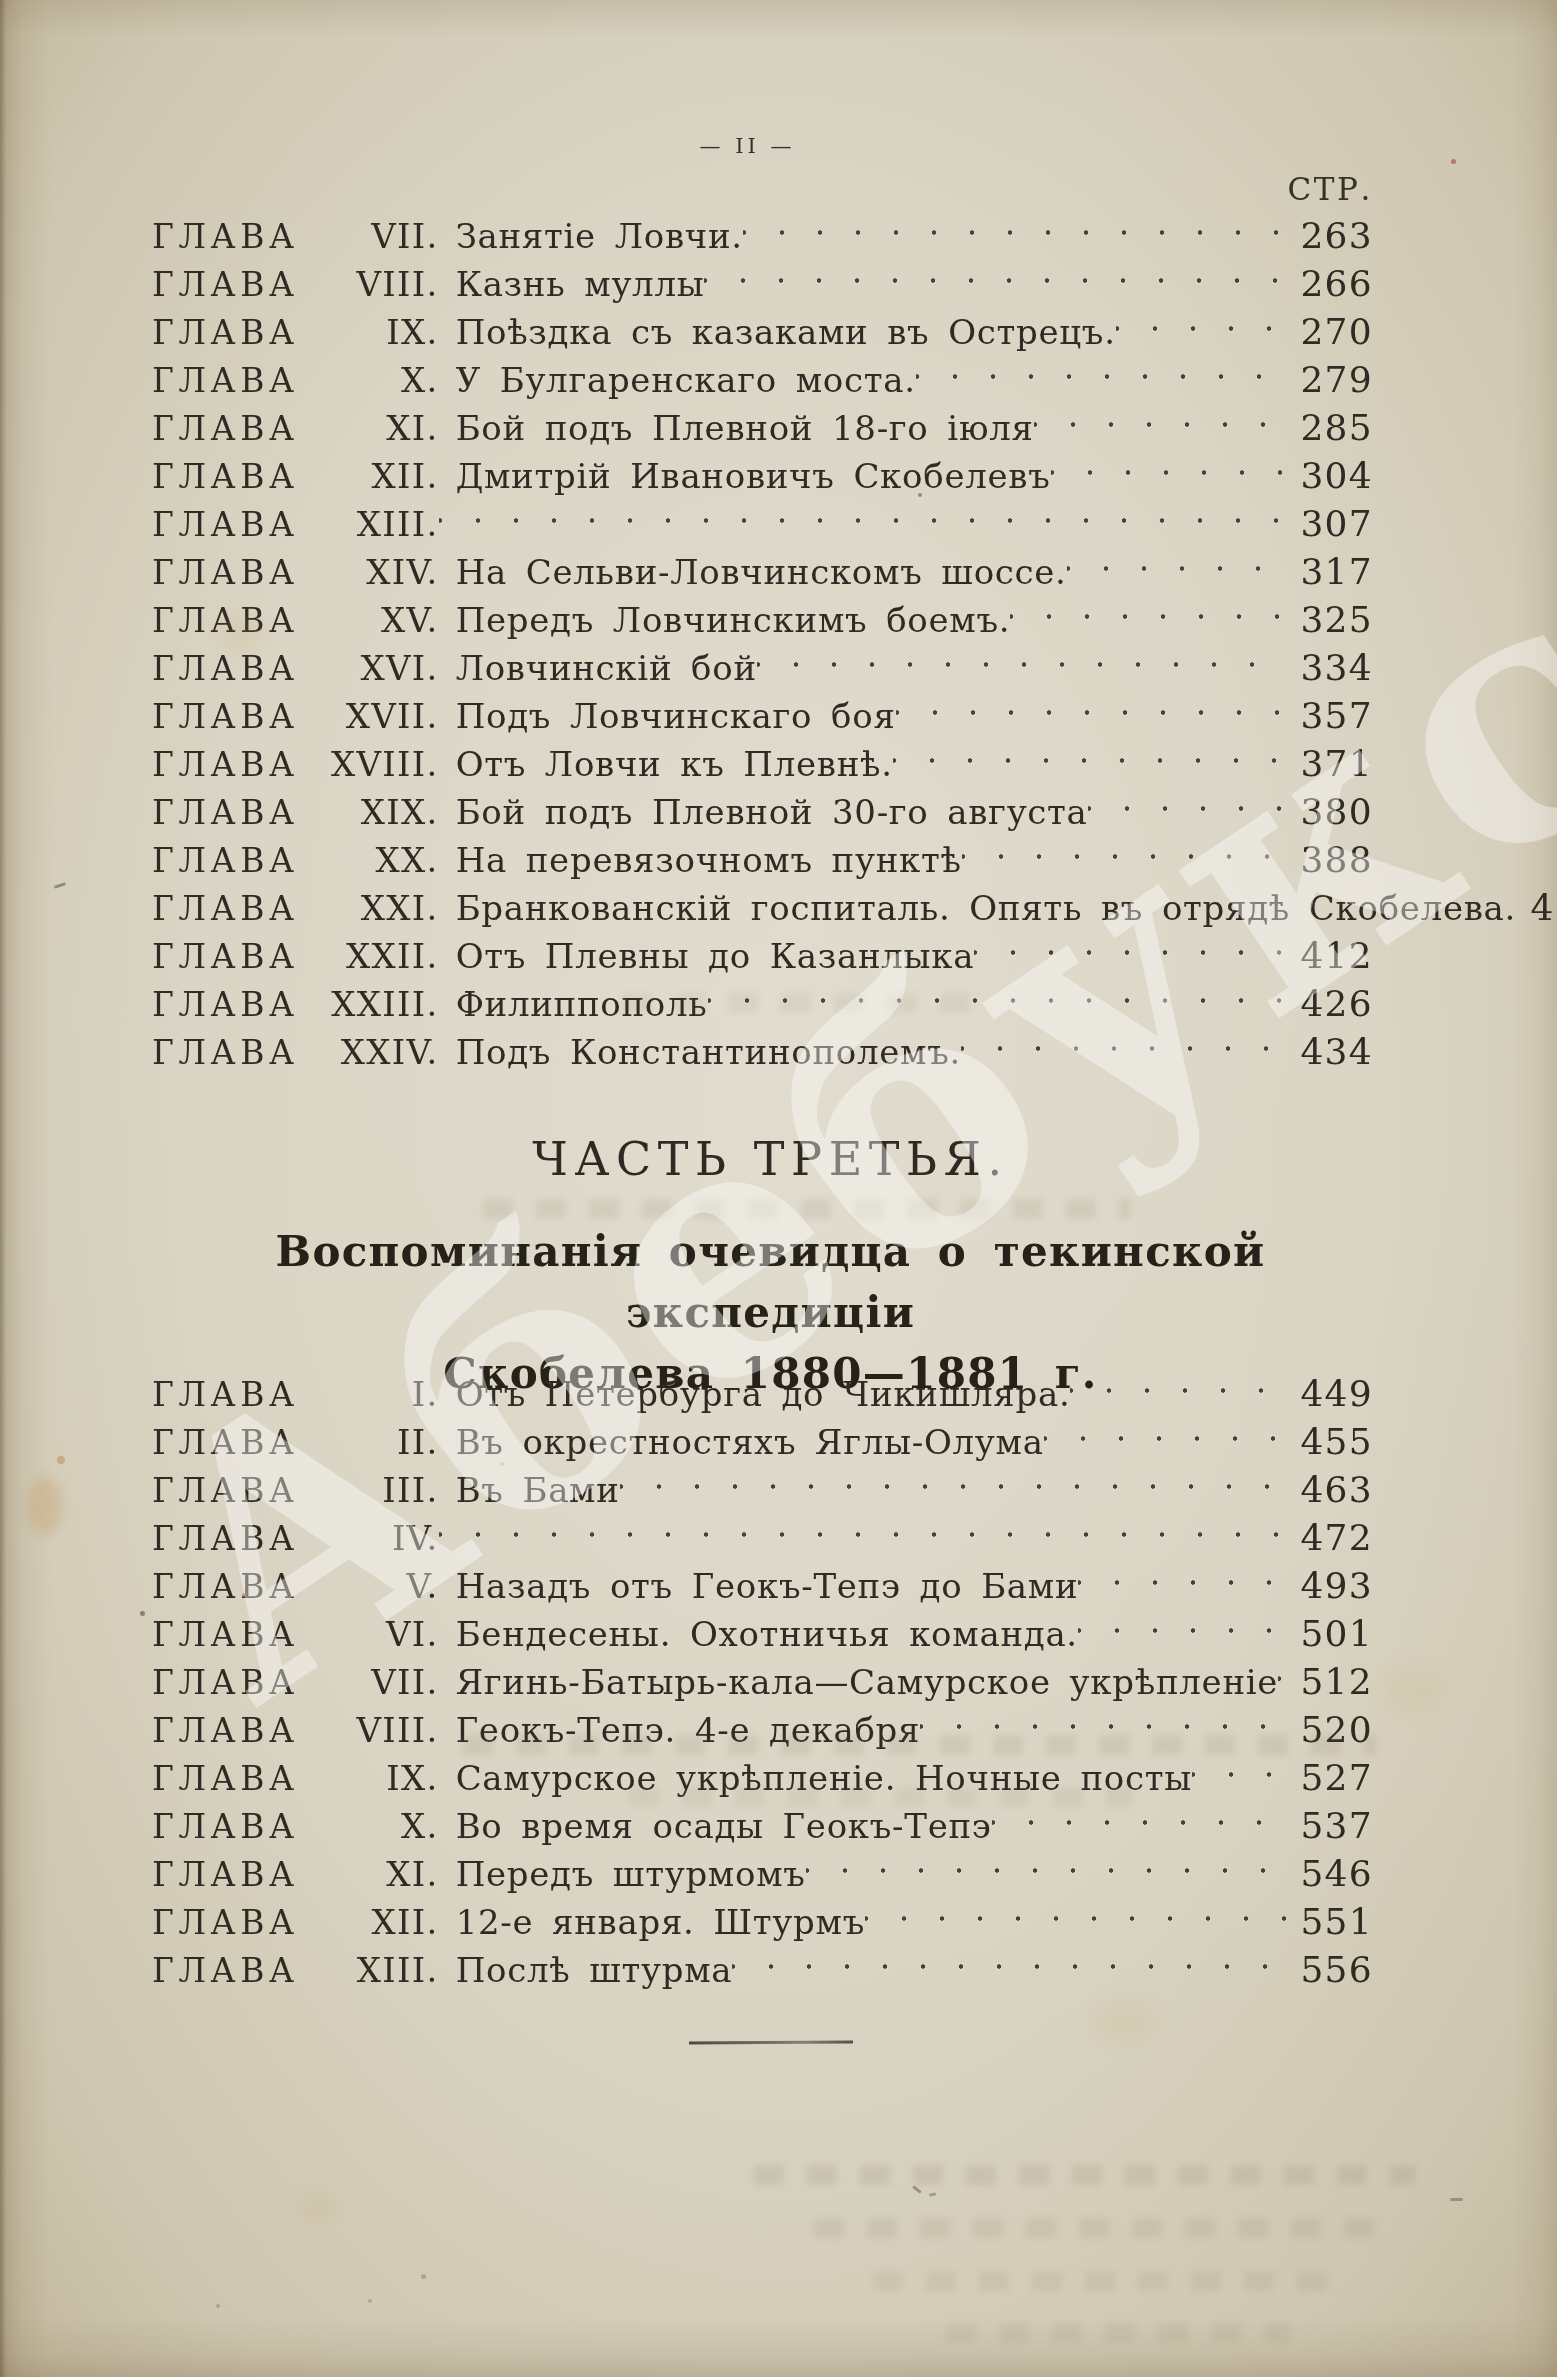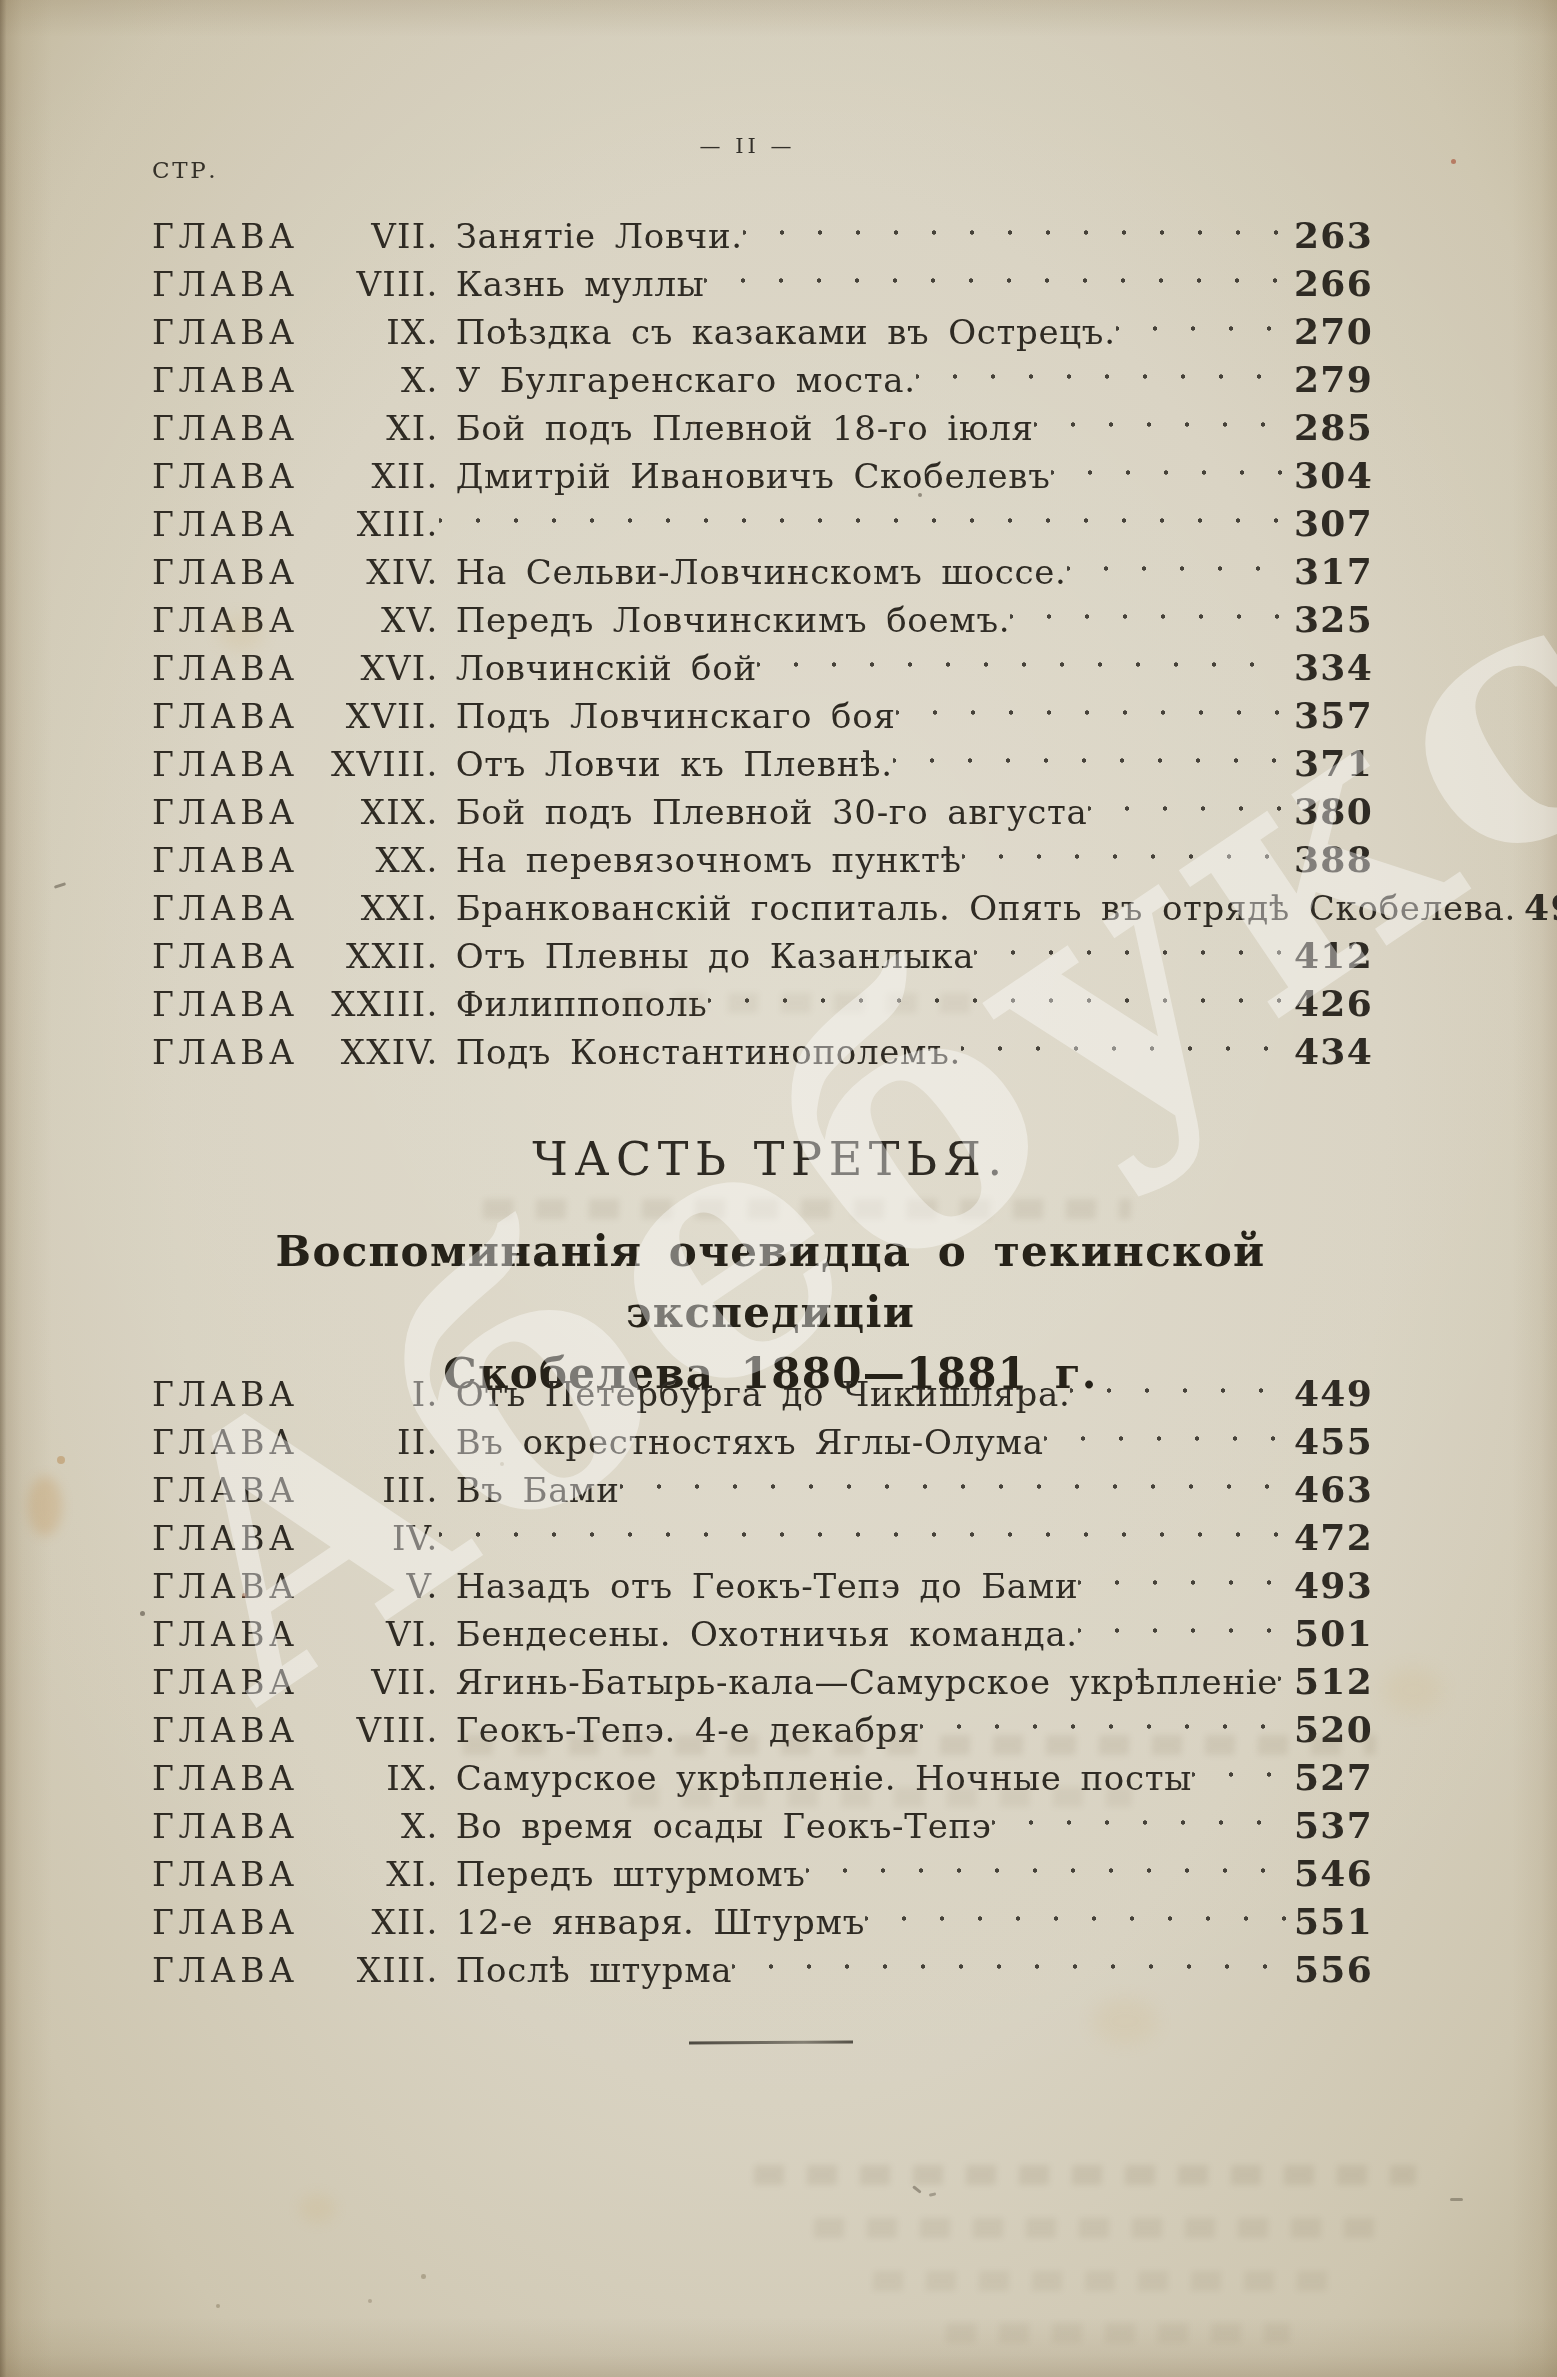--- a/index.html
+++ b/index.html
@@ -16,39 +16,39 @@
       linear-gradient(180deg, rgba(128,106,70,.18) 0px, rgba(0,0,0,0) 37px),
       linear-gradient(0deg, rgba(118,96,60,.26) 0px, rgba(130,108,72,.12) 22.5px, rgba(0,0,0,0) 60px),
       radial-gradient(ellipse at 50% 48%, #ded9ca 0%, #d8d2c1 55%, #cec6b0 84%, #c1b79c 100%);
   }
   
   .folio{
     position:absolute;left:152px;top:134px;width:1191px;
     text-align:center;font-size:21px;letter-spacing:4px;color:#33302a;
   }
   .str{
-    position:absolute;left:152px;top:157px;width:1221px;
-    font-size:23px;letter-spacing:2.6px;color:#353129;
+    position:absolute;left:152px;top:171px;width:1221px;
+    text-align:right;font-size:31px;letter-spacing:2.6px;color:#353129;
   }
   
   .toc{position:absolute;left:152px;width:1221px;}
   #list1{top:200px;}
   #list2{top:1358px;}
   .row{display:flex;align-items:baseline;height:48px;line-height:48px;white-space:nowrap;}
   .c-label{flex:0 0 130px;font-size:33px;letter-spacing:4.6px;}
   .c-num{flex:0 0 140px;text-align:right;font-size:34px;letter-spacing:1.3px;}
   .c-title{margin-left:17px;font-size:34px;letter-spacing:0.7px;word-spacing:7.3px;}
   .leader{
     flex:1 1 0;min-width:0;height:48px;
     background-image:radial-gradient(circle, rgba(44,40,33,.85) 2px, rgba(44,40,33,0) 2.5px);
     background-size:38px 9.3px;
     background-repeat:repeat-x;
     background-position:left 20px bottom 10.6px;
   }
-  .c-page{flex:0 0 87px;text-align:right;font-size:36px;letter-spacing:1.3px;font-weight:bold;}
+  .c-page{flex:0 0 87px;text-align:right;font-size:36px;letter-spacing:1.3px;}
   
   .part-heading{
     position:absolute;left:152px;top:1139px;width:1237px;
     text-align:center;font-size:46px;line-height:41px;letter-spacing:6.6px;
     color:#2e2a23;
   }
   .part-subtitle{
     position:absolute;left:152px;top:1221px;width:1237px;
     text-align:center;font-weight:700;font-size:42px;line-height:61px;
     letter-spacing:1.3px;word-spacing:10.6px;color:#262219;

